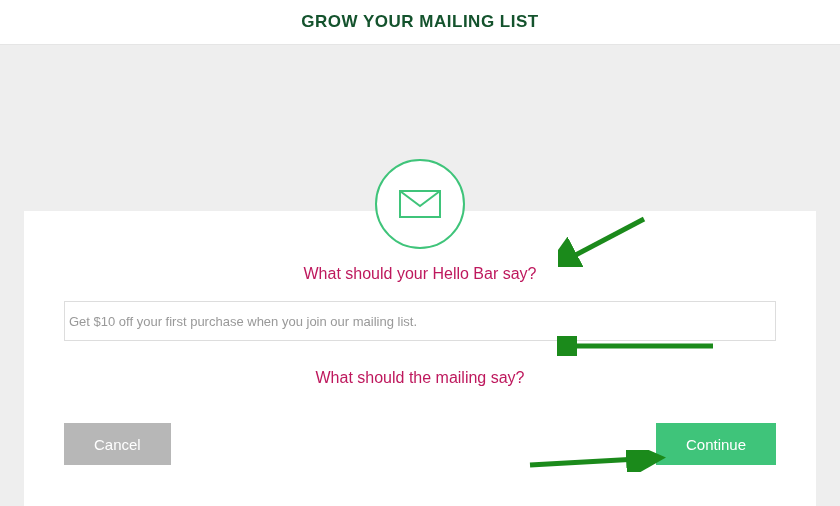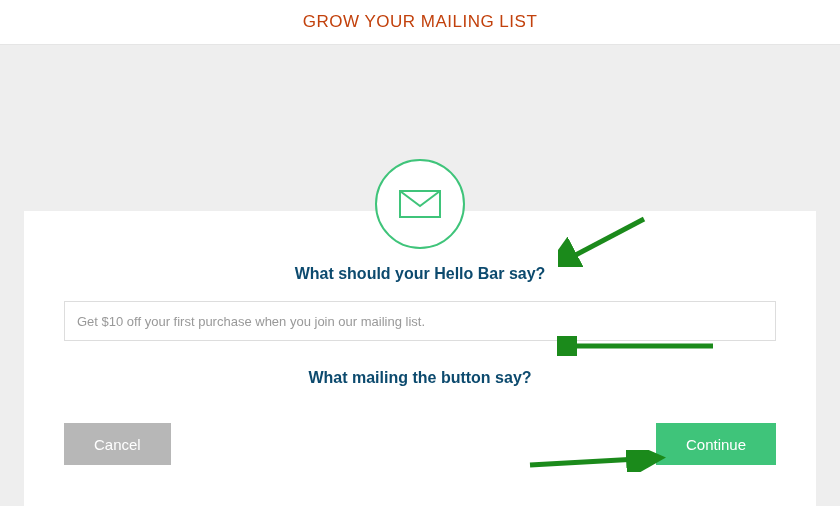--- a/index.html
+++ b/index.html
@@ -13,23 +13,23 @@
     .header-band {
       background: #ffffff;
       width: 100%;
       height: 45px;
       display: flex;
       align-items: center;
       justify-content: center;
       border-bottom: 1px solid #e5e5e5;
     }
     .page-title {
-      color: #c2410c;
+      color: #14532d;
       font-size: 17px;
-      font-weight: 400;
+      font-weight: 700;
       letter-spacing: 0.5px;
     }
     .gray-area {
       position: absolute;
       top: 45px;
       left: 0;
       right: 0;
       bottom: 0;
       background: #eeeeee;
     }
@@ -56,31 +56,31 @@
       align-items: center;
       justify-content: center;
       z-index: 10;
     }
     .envelope-icon {
       width: 42px;
       height: 28px;
     }
     .question-label {
       text-align: center;
-      color: #0c4a6e;
+      color: #be185d;
       font-size: 16px;
-      font-weight: 700;
+      font-weight: 400;
       margin-bottom: 18px;
     }
     .text-input {
       width: 100%;
       height: 40px;
       border: 1px solid #dddddd;
       background: #ffffff;
-      padding: 0 12px;
+      padding: 0 4px;
       font-size: 13px;
       color: #555555;
       outline: none;
       font-family: inherit;
     }
     .text-input::placeholder { color: #999999; }
     .group-1 { margin-bottom: 28px; }
     .group-2 { margin-bottom: 36px; }
     .button-row {
       display: flex;
@@ -124,21 +124,21 @@
   </div>
 
   <div class="card">
 
     <div class="group-1">
       <div class="question-label">What should your Hello Bar say?</div>
       <input type="text" class="text-input" placeholder="Get $10 off your first purchase when you join our mailing list." style="">
     </div>
 
     <div class="group-2">
-      <div class="question-label">What mailing the button say?</div>
+      <div class="question-label">What should the mailing say?</div>
     </div>
 
     <div class="button-row">
       <button class="btn btn-cancel">Cancel</button>
       <button class="btn btn-continue">Continue</button>
     </div>
 
   </div>
 
   <div class="arrow" style="left:558px; top:170px;">

